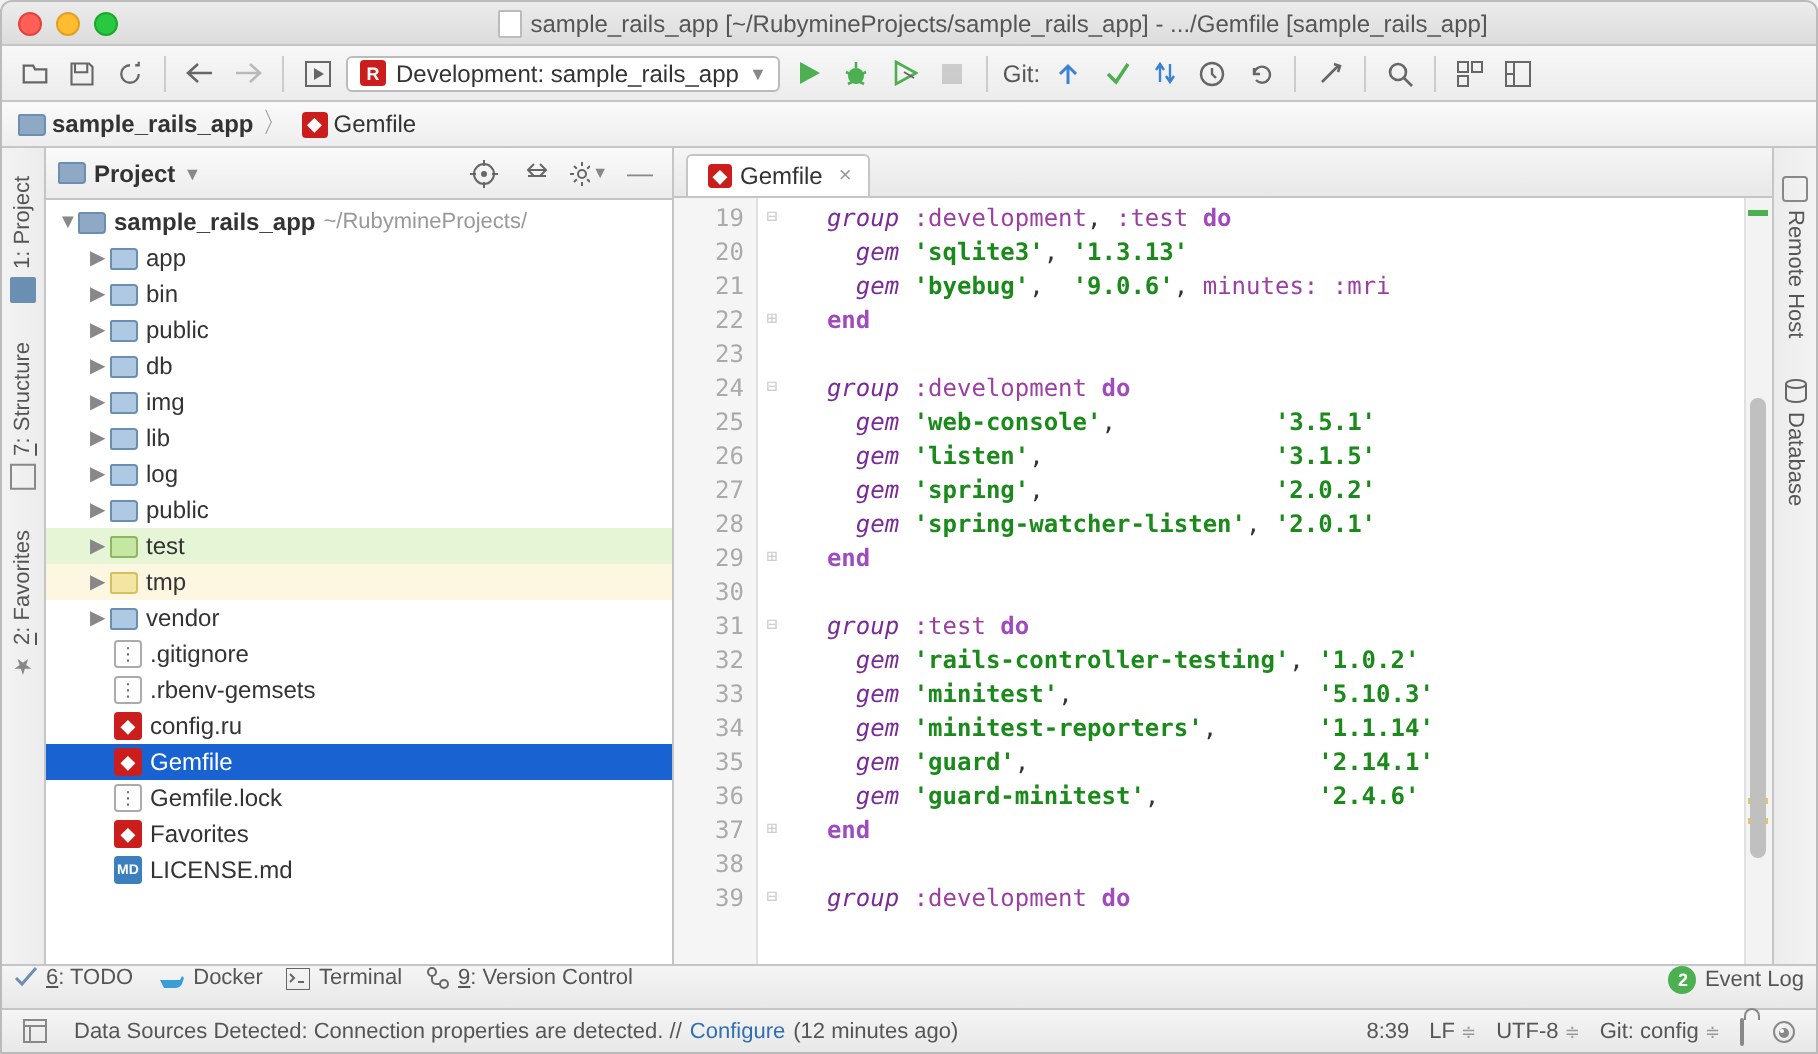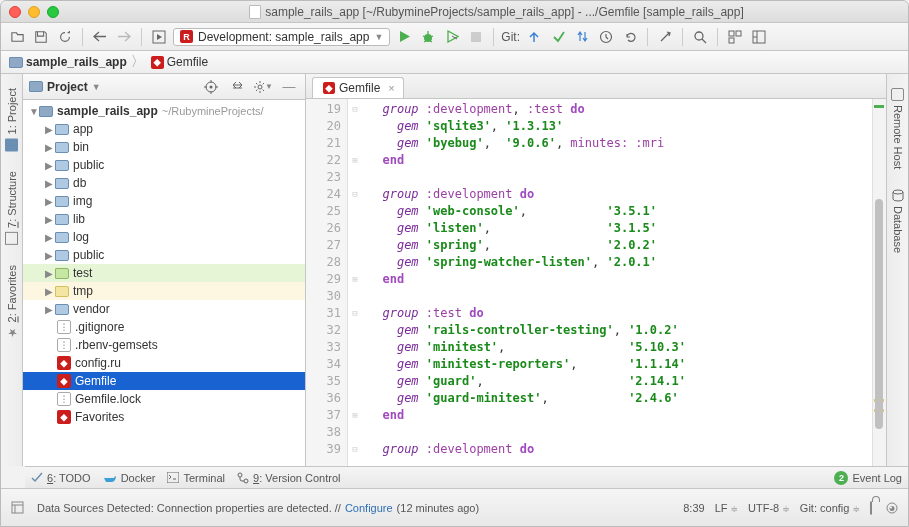--- a/index.html
+++ b/index.html
@@ -33,21 +33,21 @@
 
 .main { flex: 1; display: flex; overflow: hidden; background: #fff; }
 .left-gutter { width: 22px; background: linear-gradient(to right,#f3f3f3,#ececec); border-right: 1px solid #c5c5c5; display: flex; flex-direction: column; align-items: center; padding-top: 4px; }
 .left-gutter .g-tab { writing-mode: vertical-rl; transform: rotate(180deg); color: #555; font-size: 11px; padding: 10px 2px; display: flex; align-items: center; gap: 4px; cursor: pointer; }
 .g-ic { width: 13px; height: 13px; display: inline-block; }
 
 .right-gutter { width: 22px; background: linear-gradient(to left,#f3f3f3,#ececec); border-left: 1px solid #c5c5c5; display: flex; flex-direction: column; align-items: center; padding-top: 4px; }
 .right-gutter .g-tab { writing-mode: vertical-rl; color: #555; font-size: 11px; padding: 10px 2px; display: flex; align-items: center; gap: 4px; cursor: pointer; }
 
 
-.project-panel { width: 283px; background: #fff; border-right: 1px solid #c5c5c5; display: flex; flex-direction: column; }
+.project-panel { width: 314px; background: #fff; border-right: 1px solid #c5c5c5; display: flex; flex-direction: column; }
 .pp-header { height: 26px; background: linear-gradient(#fafafa,#ececec); border-bottom: 1px solid #c5c5c5; display: flex; align-items: center; padding: 0 6px; gap: 6px; }
 .pp-header .lbl { display: flex; align-items: center; gap: 4px; }
 .pp-header .spacer { flex: 1; }
 .pp-tree { flex: 1; overflow: auto; font-size: 12px; padding-top: 2px; }
 .tree-row { display: flex; align-items: center; height: 18px; padding-left: 6px; cursor: pointer; white-space: nowrap; }
 .tree-row.sel { background: #1862d1; color: #fff; }
 .tree-row.hl-green { background: #e6f5d6; }
 .tree-row.hl-yellow { background: #fdf6e0; }
 .tr-arrow { width: 10px; color: #888; font-size: 10px; }
 .tr-pad { display: inline-block; }
@@ -71,27 +71,27 @@
 .code { flex: 1; padding: 2px 0 0 6px; line-height: 17px; white-space: pre; overflow: auto; }
 .scroll-strip { width: 14px; background: #f3f3f3; border-left: 1px solid #e0e0e0; position: relative; }
 .scroll-thumb { position: absolute; left: 2px; width: 8px; top: 100px; height: 230px; background: #c0c0c0; border-radius: 4px; }
 .scroll-mark { position: absolute; left: 1px; width: 10px; height: 3px; }
 .kw { color: #7a2b99; font-style: italic; }
 .kw2 { color: #a04ac0; font-weight: bold; }
 .sym { color: #9b3fa3; }
 .str { color: #1a8a1a; font-weight: bold; }
 
 
-.bottom-strip { height: 22px; background: linear-gradient(#f5f5f5,#e8e8e8); border-top: 1px solid #c5c5c5; display: flex; align-items: center; padding: 0 6px; gap: 12px; font-size: 11px; color: #555; margin-left: 24px; }
+.bottom-strip { height: 22px; background: linear-gradient(#f5f5f5,#e8e8e8); border-top: 1px solid #c5c5c5; display: flex; align-items: flex-start; padding: 0 6px; gap: 12px; font-size: 11px; color: #555; }
 .bottom-strip .it { display: flex; align-items: center; gap: 4px; cursor: pointer; }
 .bottom-strip .spacer { flex: 1; }
 .ev-badge { width: 14px; height: 14px; background: #4caf50; color: #fff; border-radius: 50%; display: flex; align-items: center; justify-content: center; font-size: 9px; font-weight: bold; }
 
 
-.statusbar { height: 38px; background: linear-gradient(#f5f5f5,#e8e8e8); border-top: 1px solid #c5c5c5; display: flex; align-items: center; padding: 0 6px; gap: 10px; font-size: 11px; color: #555; }
+.statusbar { height: 22px; background: linear-gradient(#f5f5f5,#e8e8e8); border-top: 1px solid #c5c5c5; display: flex; align-items: center; padding: 0 6px; gap: 10px; font-size: 11px; color: #555; }
 .statusbar .msg { flex: 1; display: flex; gap: 4px; }
 .lock-icn { width: 10px; height: 12px; border: 1.5px solid #888; border-radius: 2px; position: relative; margin-top: 3px; }
 .lock-icn::before { content: ""; position: absolute; top: -6px; left: 1px; width: 6px; height: 5px; border: 1.5px solid #888; border-bottom: none; border-radius: 4px 4px 0 0; }
 
 .underline { text-decoration: underline; }
 </style>
 </head>
 <body>
 
 <div class="titlebar">
@@ -385,20 +385,26 @@
           <span class="tr-arrow"></span>
           <span class="fic txt">⋮</span>
           <span class="tr-name">Gemfile.lock</span>
         </div>
         <div class="tree-row">
           <span class="tr-pad" style="width:16px"></span>
           <span class="tr-arrow"></span>
           <span class="fic rb">◆</span>
           <span class="tr-name">Favorites</span>
         </div>
+        <div class="tree-row">
+          <span class="tr-pad" style="width:16px"></span>
+          <span class="tr-arrow"></span>
+          <span class="fic md">MD</span>
+          <span class="tr-name">LICENSE.md</span>
+        </div>
       </div>
   </div>
 
   <div class="editor-wrap">
     <div class="tabs">
       <div class="tab">
         <span class="fic rb" style="width:12px;height:12px">◆</span>
         <span>Gemfile</span>
         <span class="x">×</span>
       </div>

